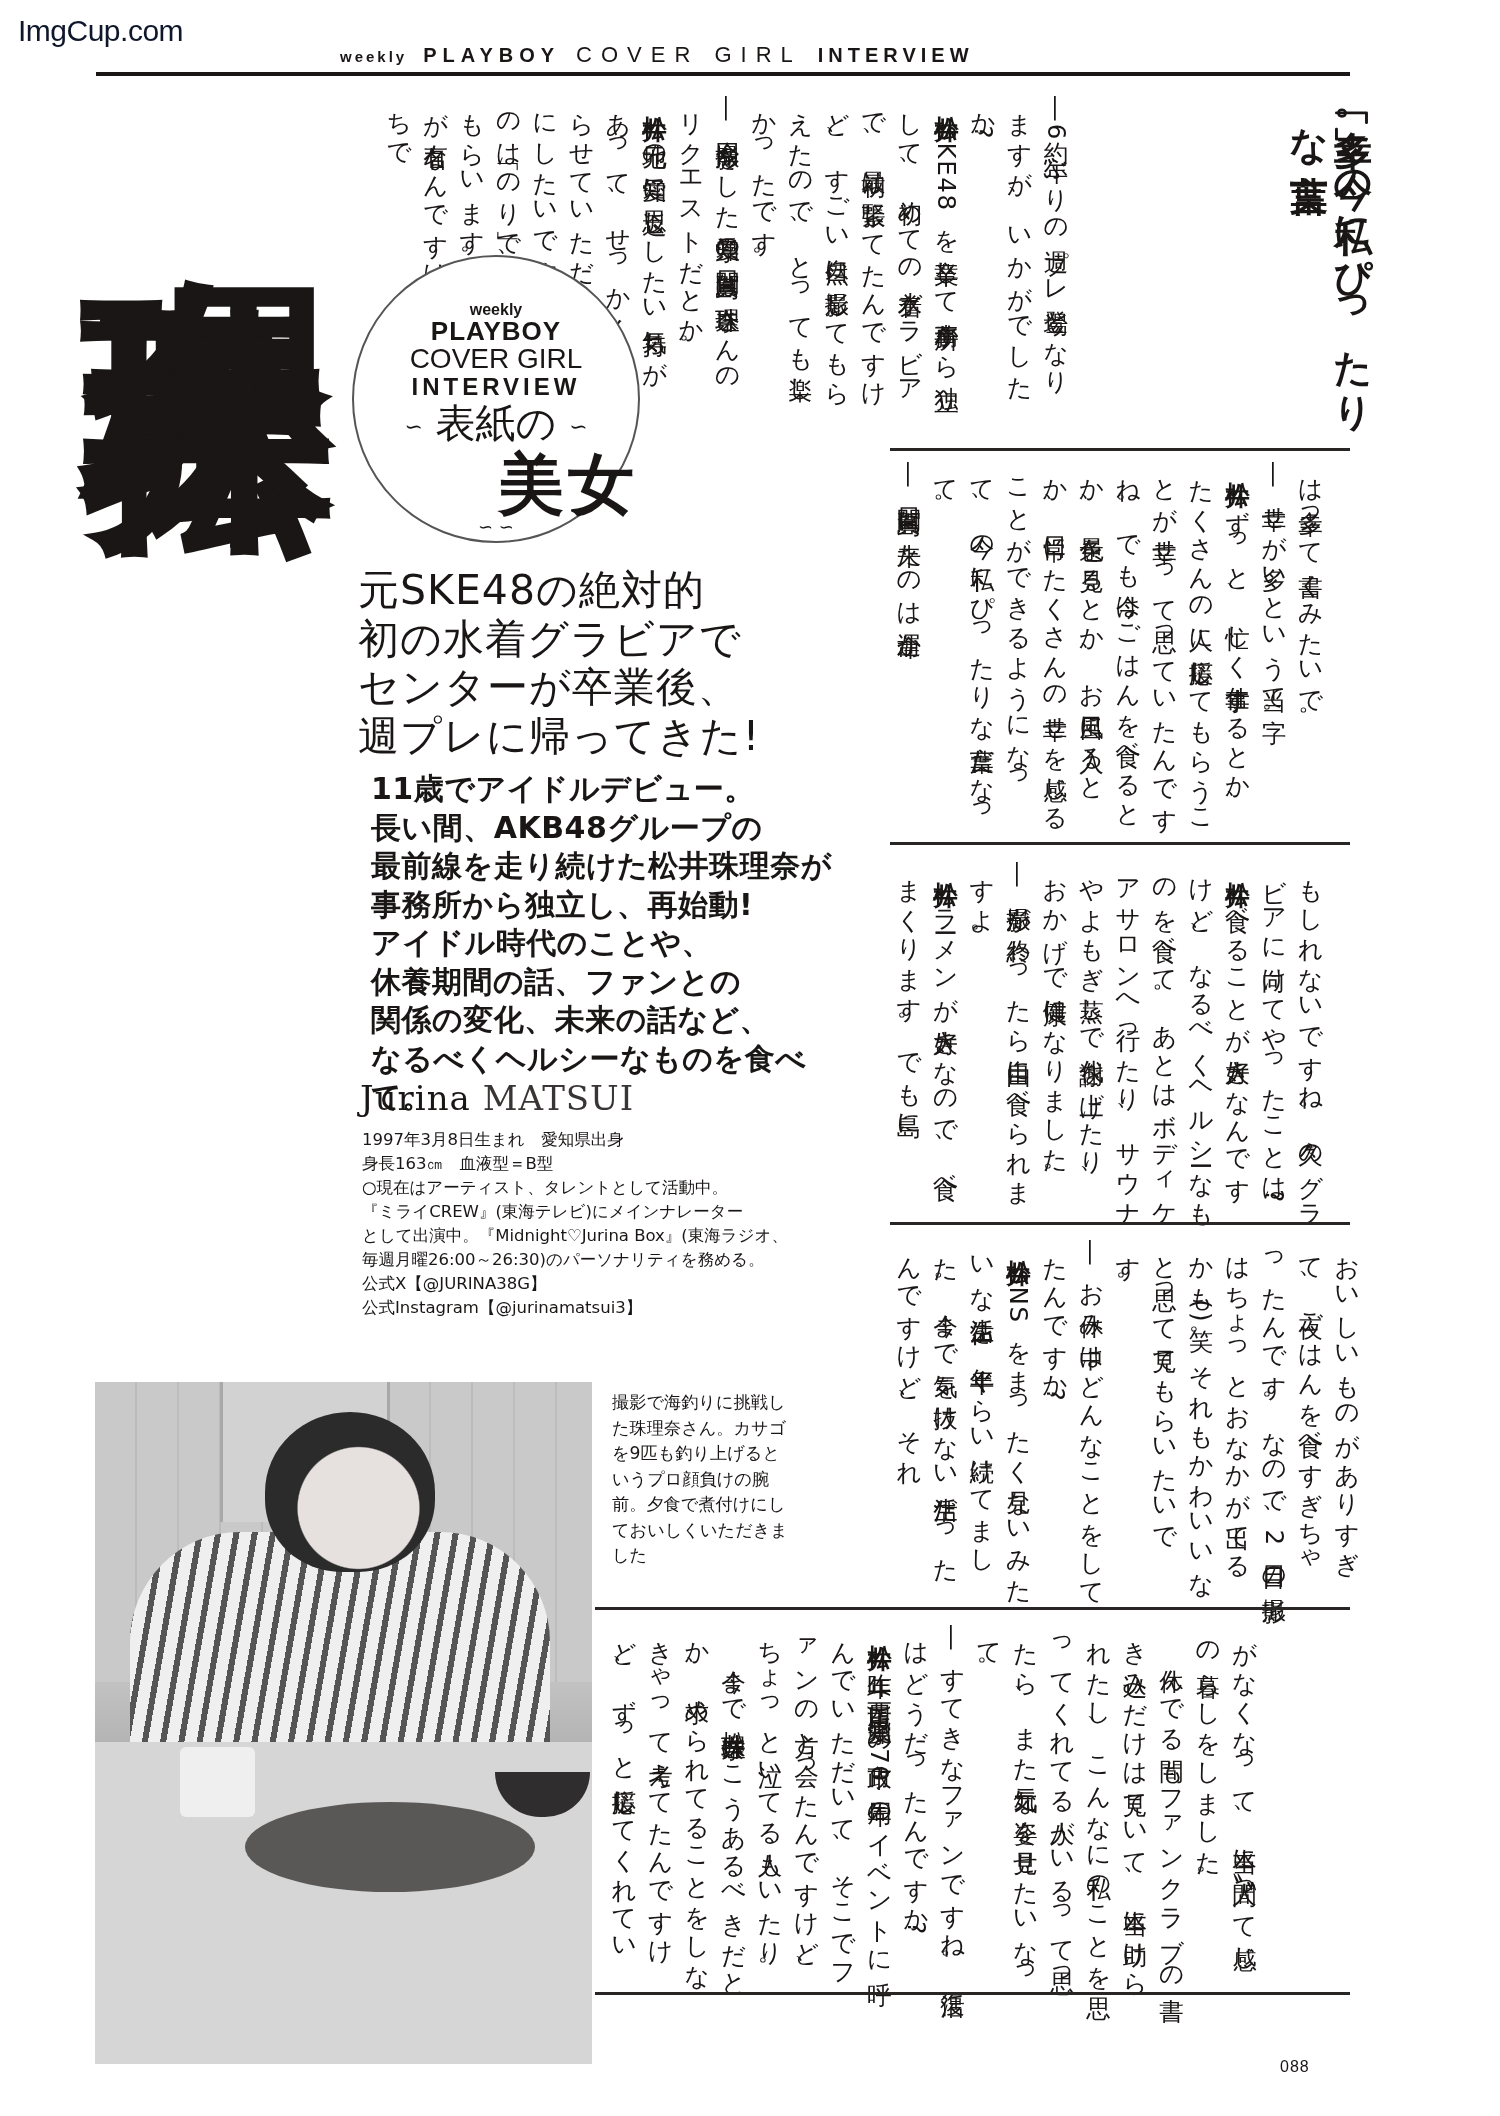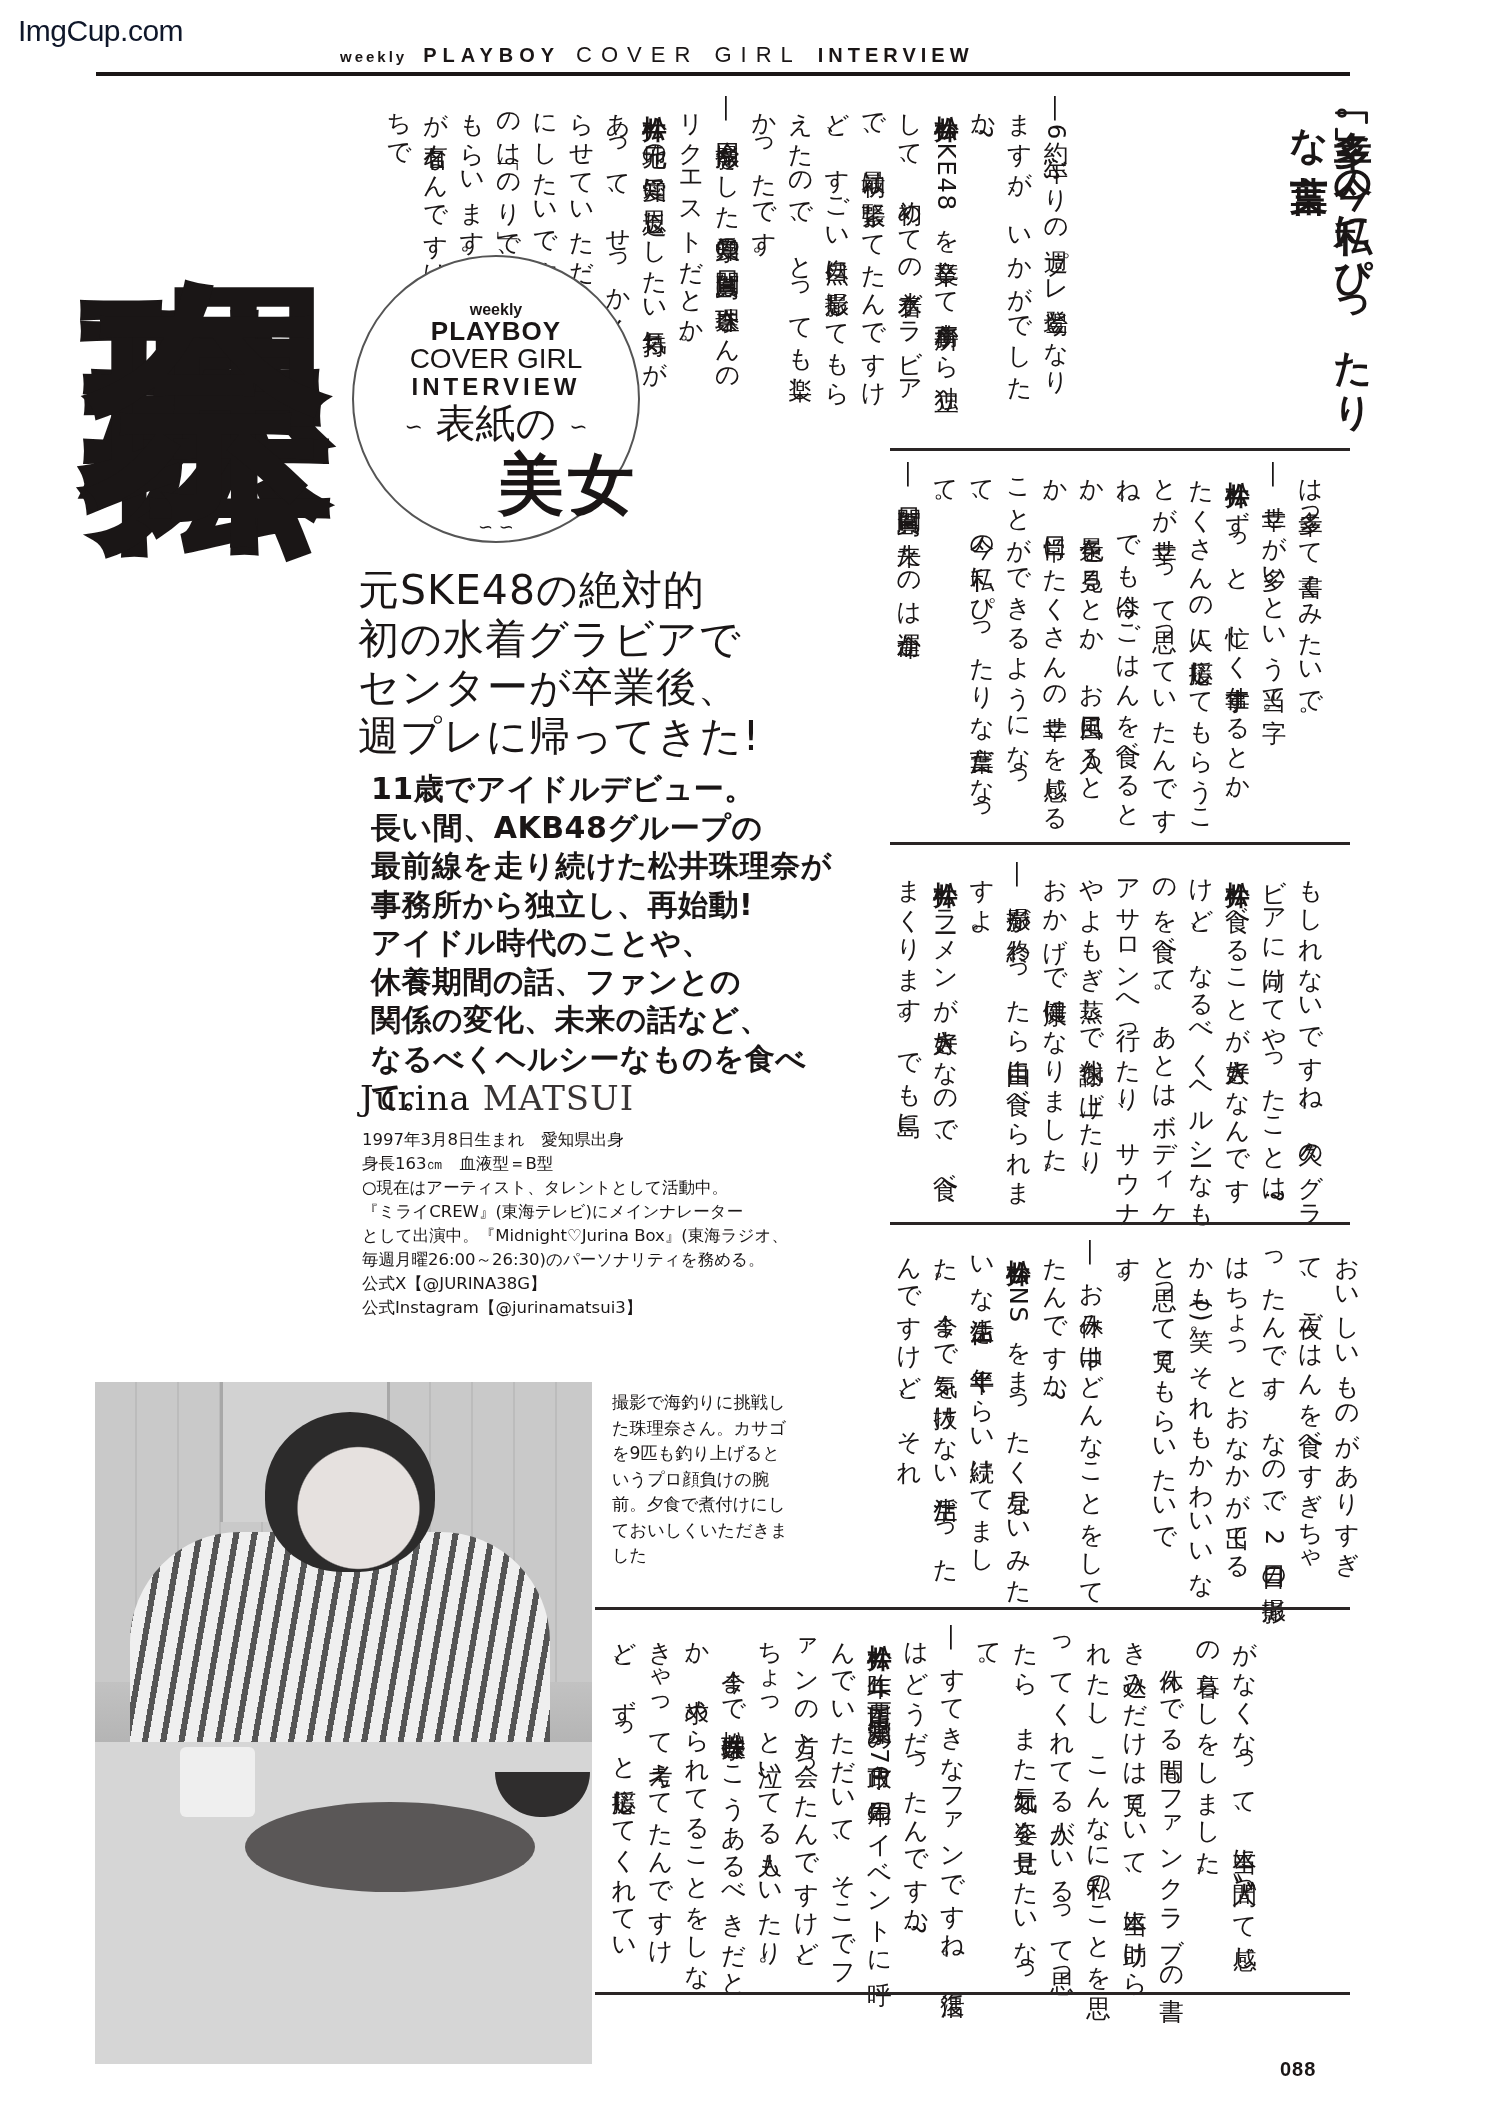--- a/index.html
+++ b/index.html
@@ -56,21 +56,21 @@
     .photo .scroll { position: absolute; left: 125px; top: 0; width: 170px; height: 140px; background: #d2d2d2; border-left: 3px solid #a8a8a8; border-right: 3px solid #a8a8a8; }
     .photo .head { position: absolute; left: 170px; top: 30px; width: 170px; height: 160px; border-radius: 50% 50% 45% 45%; background: radial-gradient(circle at 55% 60%, #e6e1df 0 45%, #2c2b2b 46%); }
     .photo .body { position: absolute; left: 35px; top: 150px; width: 420px; height: 230px; border-radius: 110px 110px 20px 20px; background: repeating-linear-gradient(100deg, #efefef 0 12px, #555 12px 18px); }
     .photo .table { position: absolute; left: 0; top: 360px; width: 100%; height: 322px; background: #d6d6d6; }
     .photo .plate { position: absolute; left: 150px; top: 420px; width: 290px; height: 90px; border-radius: 50%; background: #5a5757; }
     .photo .bowl { position: absolute; left: 400px; top: 390px; width: 95px; height: 45px; border-radius: 0 0 50px 50px; background: #2f2d2d; }
     .photo .cup { position: absolute; left: 85px; top: 365px; width: 75px; height: 70px; background: #efefef; border-radius: 6px; }
 
     .caption { position: absolute; left: 612px; top: 1390px; width: 180px; font-family: "DejaVu Sans", sans-serif; font-size: 17.2px; line-height: 25.5px; }
 
-    .page-num { position: absolute; left: 1280px; top: 2058px; font-family: "Liberation Sans", sans-serif; font-weight: bold; font-size: 20px; letter-spacing: 1px; }
+    .page-num { position: absolute; left: 1280px; top: 2058px; font-family: "Liberation Sans", sans-serif; font-weight: normal; font-size: 16px; letter-spacing: 1px; }
   </style>
 </head>
 <body>
 
 <div class="watermark">ImgCup.com</div>
 
 <div class="masthead">
   <span class="w">weekly</span>
   <span class="p">PLAYBOY</span>
   <span class="c">COVER GIRL</span>

